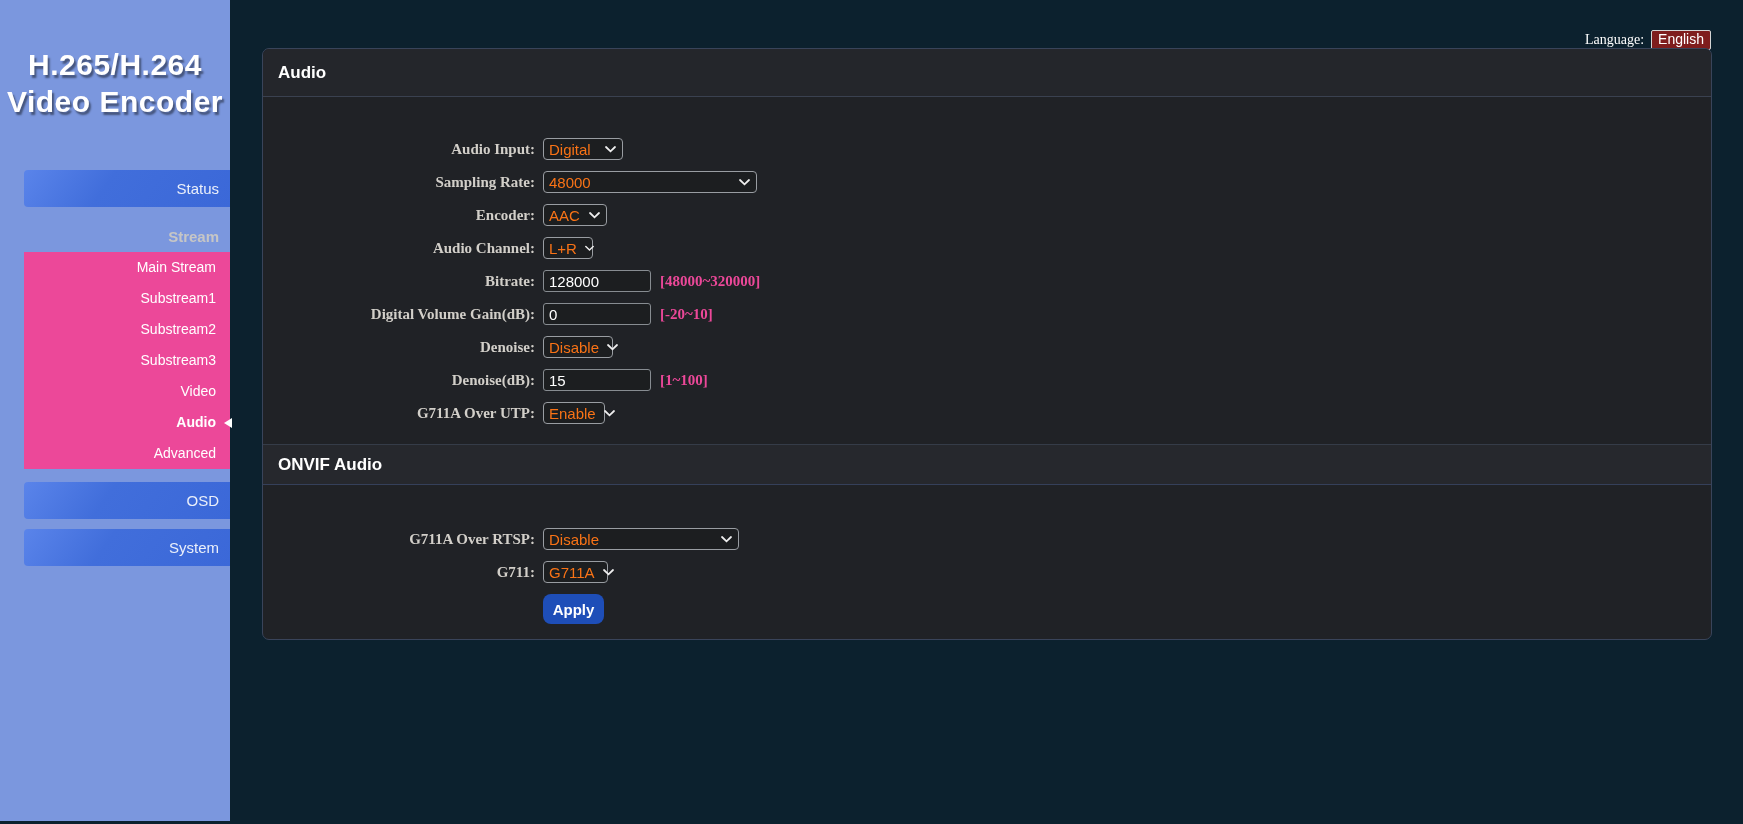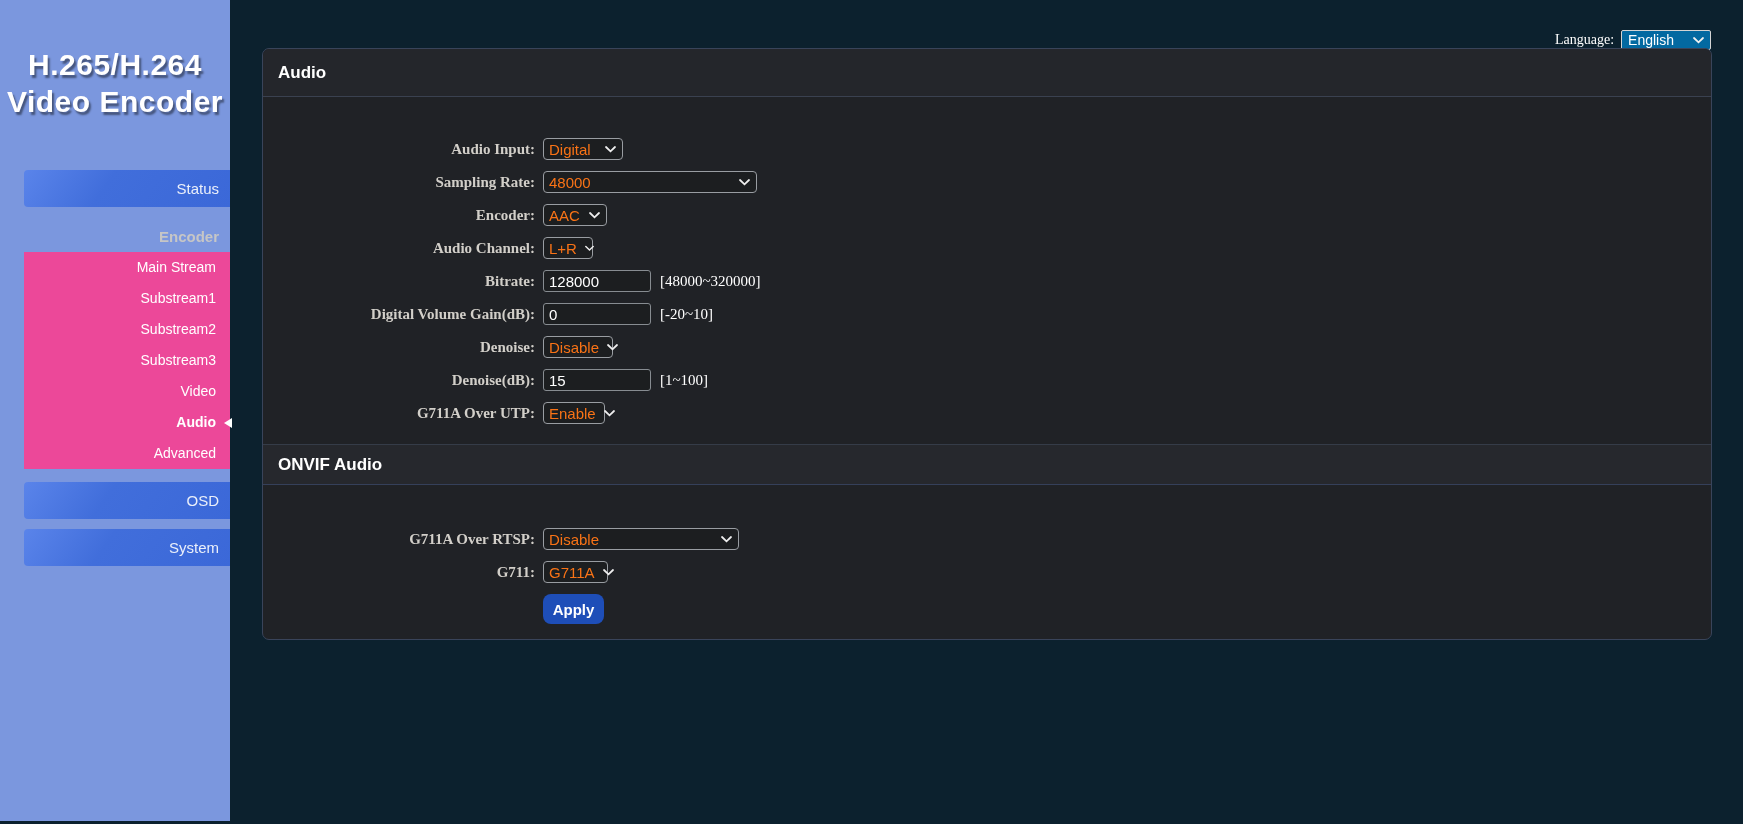--- a/index.html
+++ b/index.html
@@ -26,22 +26,22 @@
             color:#fff;font-size:14px;cursor:pointer;position:relative;}
   .sub-item.active{font-weight:bold;}
   .active-arrow{position:absolute;right:-2px;top:50%;transform:translateY(-50%);
                 width:0;height:0;border-top:5px solid transparent;
                 border-bottom:5px solid transparent;border-right:8px solid #fff;}
 
   
   .lang-wrap{position:absolute;top:30px;right:32px;display:flex;align-items:center;gap:7px;}
   .lang-label{font-family:"Liberation Serif",serif;font-size:14px;color:#fff;}
   .lang-select{display:inline-flex;align-items:center;height:20px;box-sizing:border-box;
-               border:1px solid #d4d4d4;border-radius:2px;background:#0369a1;color:#fff;
-               font-size:14px;padding:0 6px;gap:11px;cursor:pointer;}
+               border:1px solid #d4d4d4;border-radius:2px;background:#7f1d1d;color:#fff;
+               font-size:14px;padding:0 6px;gap:11px;cursor:pointer;flex-direction:column;}
 
   
   .panel{position:absolute;left:262px;top:48px;width:1450px;height:592px;box-sizing:border-box;
          background:#202226;border:1px solid #39445a;border-radius:7px;}
   .panel-header{height:47px;line-height:47px;padding-left:15px;font-size:17px;font-weight:bold;
                 color:#fff;background:#24262b;border-bottom:1px solid #3a4150;
                 border-radius:7px 7px 0 0;}
   .body1{padding-top:41px;}
   .body2{padding-top:43px;}
   .row{display:flex;align-items:center;height:22px;margin-bottom:11px;}
@@ -51,43 +51,43 @@
           box-sizing:border-box;height:22px;margin-left:8px;padding:0 6px 0 5px;
           background:#1c1e20;border:1px solid #999da2;border-radius:4px;color:#f97316;
           font-size:15px;cursor:pointer;}
   .sv{white-space:nowrap;}
   .chev{flex-shrink:0;margin-left:8px;}
   .w80{width:80px}.w182{width:214px}.w64{width:64px}.w50{width:50px}
   .w70{width:70px}.w62{width:62px}.w196{width:196px}.w65{width:65px}
   .txt{box-sizing:border-box;width:108px;height:22px;margin-left:8px;padding:0 5px;
        background:#1c1e20;border:1px solid #878c91;border-radius:3px;color:#fff;
        font-size:15px;font-family:"Liberation Sans",sans-serif;}
-  .hint{margin-left:9px;color:#ffffff;font-family:"Liberation Serif",serif;
-        font-weight:normal;font-size:15px;}
+  .hint{margin-left:9px;color:#ec4899;font-family:"Liberation Serif",serif;
+        font-weight:bold;font-size:15px;}
   .section-band{margin-top:20px;height:41px;line-height:39px;box-sizing:border-box;
                 background:#26282d;border-top:1px solid #353c48;border-bottom:1px solid #35405a;
                 padding-left:15px;font-size:17px;font-weight:bold;color:#fff;}
   .apply{margin-left:280px;margin-top:0;width:61px;height:30px;background:#1e4eb8;
          color:#fff;border:none;border-radius:8px;font-weight:bold;font-size:15px;
          font-family:"Liberation Sans",sans-serif;cursor:pointer;}
 </style>
 </head>
 <body>
 
 <div class="page">
 
   <aside class="sidebar">
     <div class="logo">
       <div>H.265/H.264</div>
       <div>Video Encoder</div>
     </div>
 
     <div class="nav-btn btn-status">Status</div>
 
-    <div class="enc-label">Encoder</div>
+    <div class="enc-label">Stream</div>
 
     <nav class="submenu">
       <div class="sub-item">Main Stream</div>
       <div class="sub-item">Substream1</div>
       <div class="sub-item">Substream2</div>
       <div class="sub-item">Substream3</div>
       <div class="sub-item">Video</div>
       <div class="sub-item active">
         <span>Audio</span>
         <span class="active-arrow"></span>

